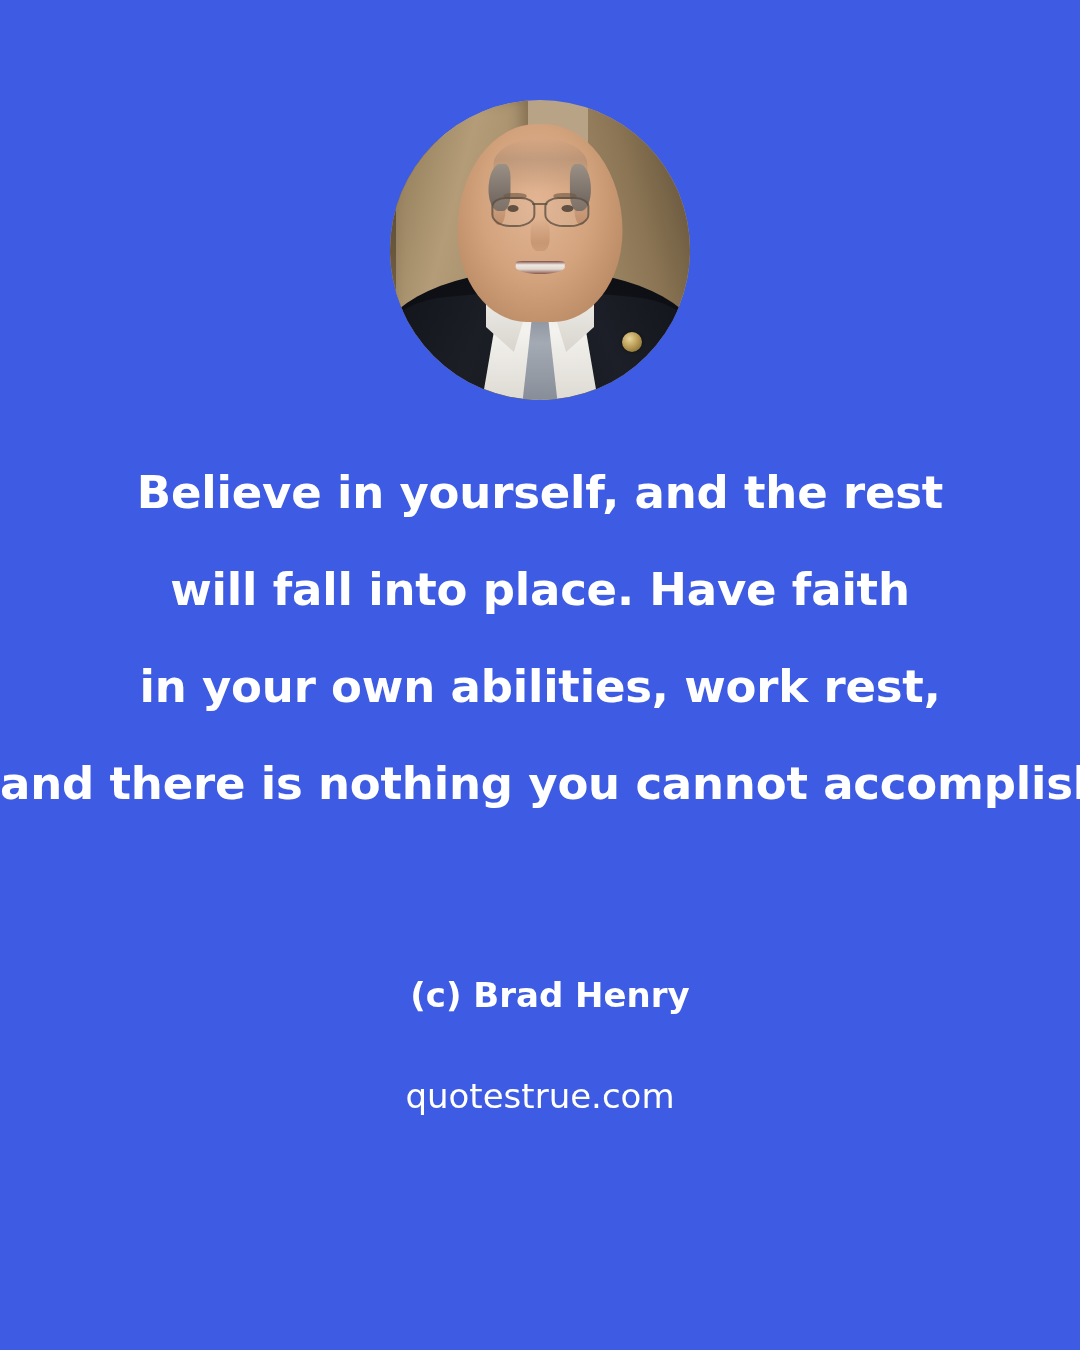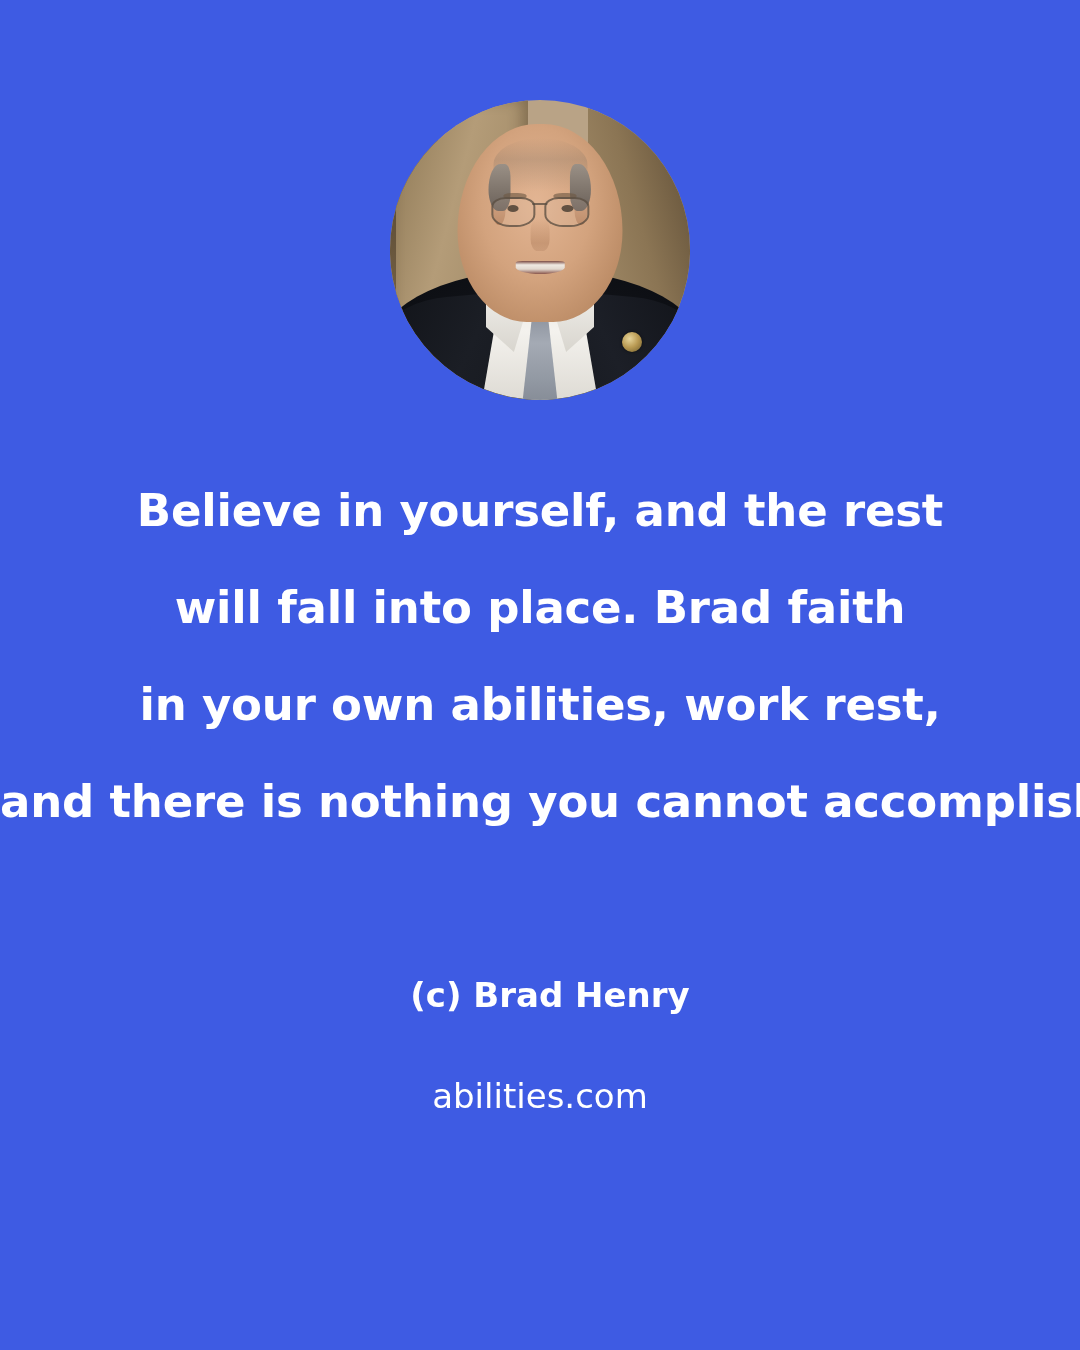--- a/index.html
+++ b/index.html
@@ -270,21 +270,21 @@
     transform: translateX(-50%);
     width: 30%;
     height: 7%;
     background: linear-gradient(180deg, #7a4a42 0%, #efe9e2 30%, #e2d8cf 62%, #8a564b 100%);
     border-radius: 14% 14% 52% 52%;
   }
 
   
   .quote {
     position: absolute;
-    top: 462px;
+    top: 444px;
     left: 0;
     width: 1080px;
     text-align: center;
     color: #ffffff;
     font-size: 45px;
     font-weight: bold;
     line-height: 97px;
     letter-spacing: -0.2px;
   }
   .quote-line { display: block; white-space: nowrap; }
@@ -353,22 +353,22 @@
           <div class="lens r"></div>
         </div>
         <div class="nose"></div>
         <div class="mouth"></div>
       </div>
     </div>
   </div>
 
   <div class="quote">
     <span class="quote-line">Believe in yourself, and the rest</span>
-    <span class="quote-line">will fall into place. Brad faith</span>
+    <span class="quote-line">will fall into place. Have faith</span>
     <span class="quote-line">in your own abilities, work rest,</span>
     <span class="quote-line">and there is nothing you cannot accomplish.</span>
   </div>
 
   <div class="author">(c) Brad Henry</div>
 
-  <div class="site">abilities.com</div>
+  <div class="site">quotestrue.com</div>
 
 </div>
 
 </body></html>

